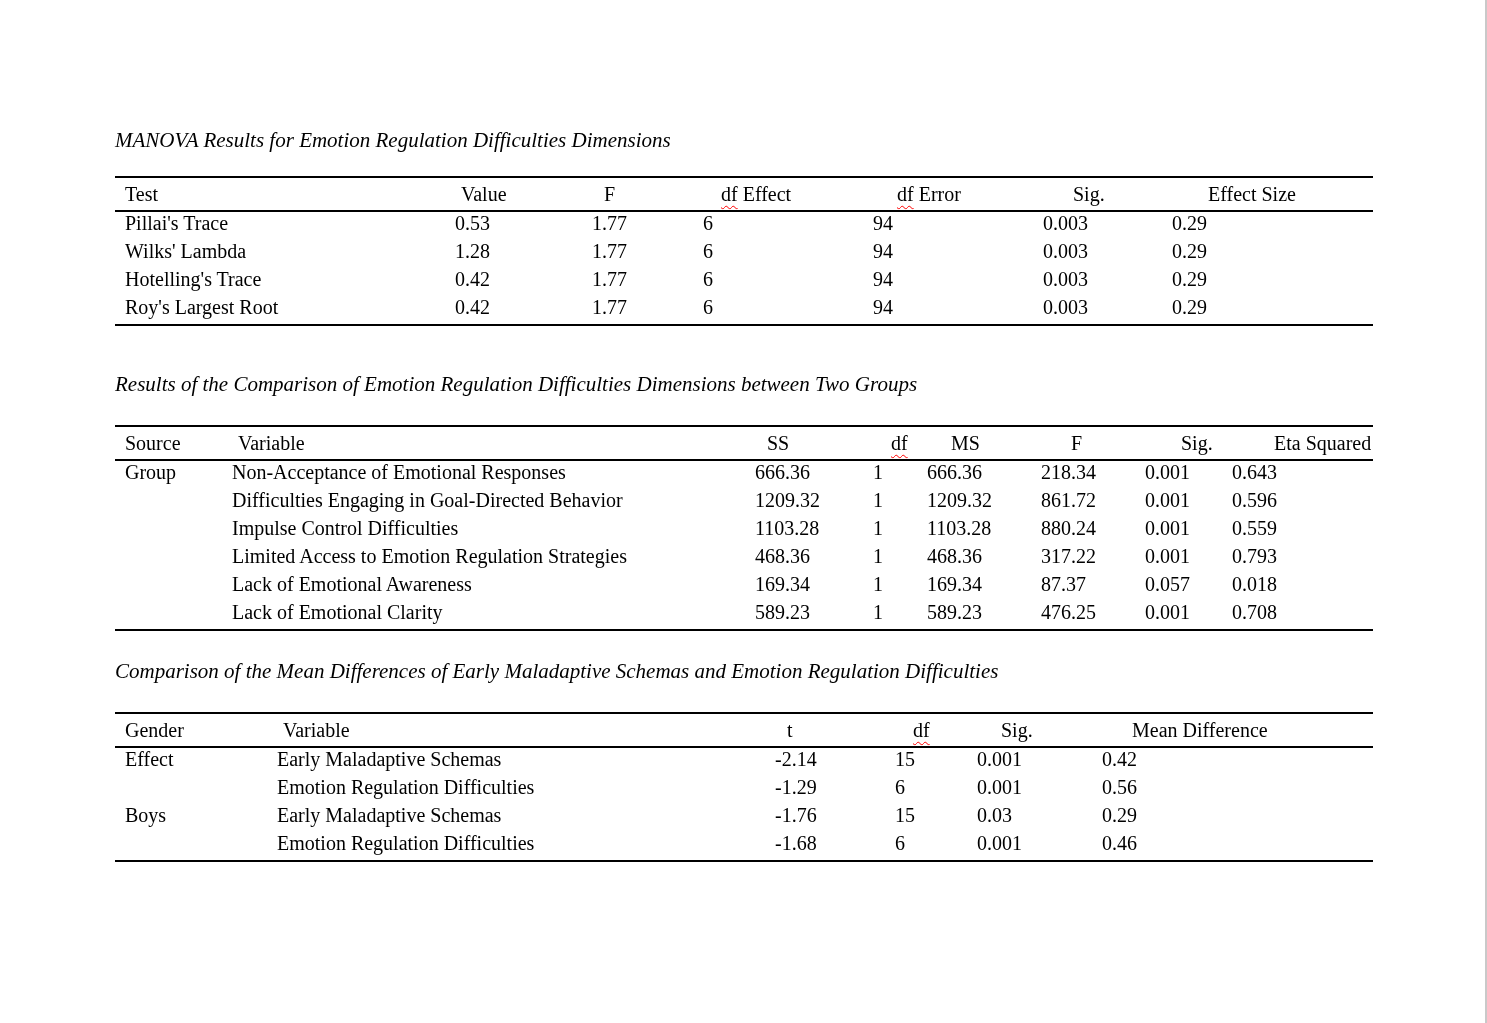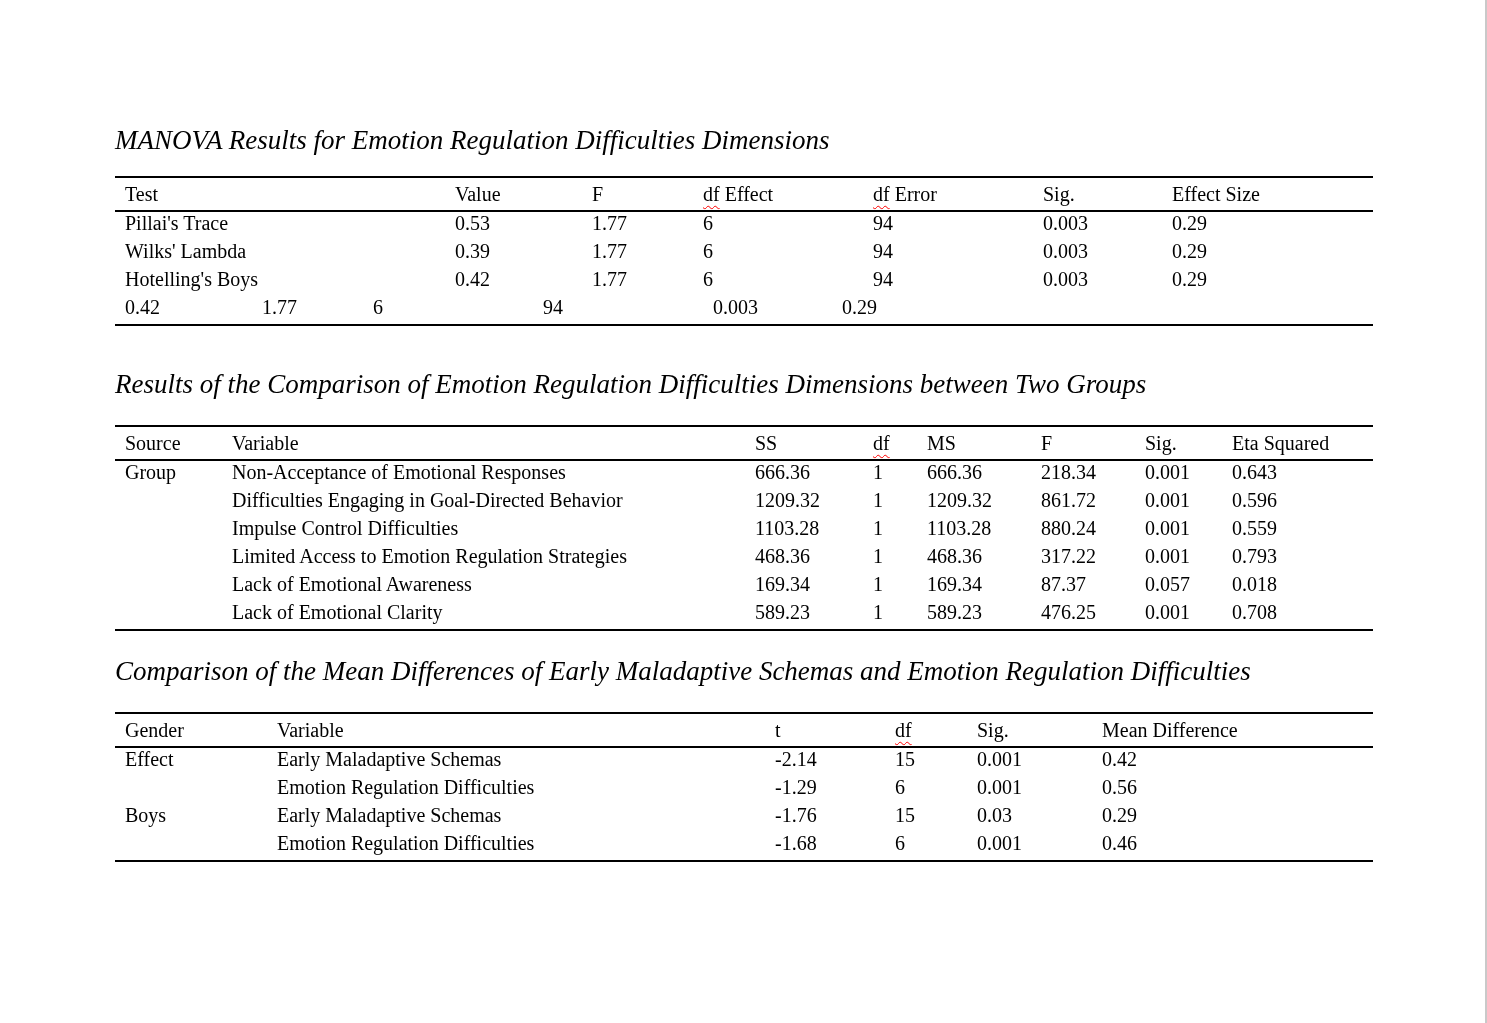--- a/index.html
+++ b/index.html
@@ -19,37 +19,38 @@
     overflow:hidden;
   }
   .edge{
     position:absolute;top:0;right:0;width:2px;height:100%;
     background:var(--page-edge);
   }
   .content{position:absolute;left:115px;top:0;width:1258px;height:100%;}
   .caption{
     position:absolute;left:0;margin:0;
     font-style:italic;font-weight:normal;
-    font-size:27px;line-height:28px;white-space:nowrap;
+    font-size:21px;line-height:28px;white-space:nowrap;
   }
   #cap1{top:126px}
   #cap2{top:370px}
   #cap3{top:657px}
   .tbl{
     position:absolute;left:0;width:1258px;
     border-top:2px solid var(--rule);
     border-bottom:2px solid var(--rule);
     font-size:20px;
   }
   #t1{top:176px}
   #t2{top:425px}
   #t3{top:712px}
   .thead{
     display:flex;height:32px;align-items:center;
     border-bottom:2px solid var(--rule);
+    gap:6px;
   }
   .tr{display:flex;height:28px;}
   .th,.td{
     box-sizing:border-box;padding-left:10px;
     white-space:nowrap;overflow:visible;flex:0 0 auto;
   }
   .sq{
     text-decoration-line:underline;
     text-decoration-style:wavy;
     text-decoration-color:var(--squiggle);
@@ -91,37 +92,38 @@
           <div class="td c0">Pillai's Trace</div>
           <div class="td c1">0.53</div>
           <div class="td c2">1.77</div>
           <div class="td c3">6</div>
           <div class="td c4">94</div>
           <div class="td c5">0.003</div>
           <div class="td c6">0.29</div>
         </div>
         <div class="tr">
           <div class="td c0">Wilks' Lambda</div>
-          <div class="td c1">0.39</div>
-          <div class="td c2">1.77</div>
-          <div class="td c3">6</div>
-          <div class="td c4">94</div>
-          <div class="td c5">0.003</div>
-          <div class="td c6">0.29</div>
-        </div>
-        <div class="tr">
-          <div class="td c0">Hotelling's Boys</div>
+          <div class="td c1">1.28</div>
+          <div class="td c2">1.77</div>
+          <div class="td c3">6</div>
+          <div class="td c4">94</div>
+          <div class="td c5">0.003</div>
+          <div class="td c6">0.29</div>
+        </div>
+        <div class="tr">
+          <div class="td c0">Hotelling's Trace</div>
           <div class="td c1">0.42</div>
           <div class="td c2">1.77</div>
           <div class="td c3">6</div>
           <div class="td c4">94</div>
           <div class="td c5">0.003</div>
           <div class="td c6">0.29</div>
         </div>
         <div class="tr">
+          <div class="td c0">Roy's Largest Root</div>
           <div class="td c1">0.42</div>
           <div class="td c2">1.77</div>
           <div class="td c3">6</div>
           <div class="td c4">94</div>
           <div class="td c5">0.003</div>
           <div class="td c6">0.29</div>
         </div>
       </div>
   </div>
 

